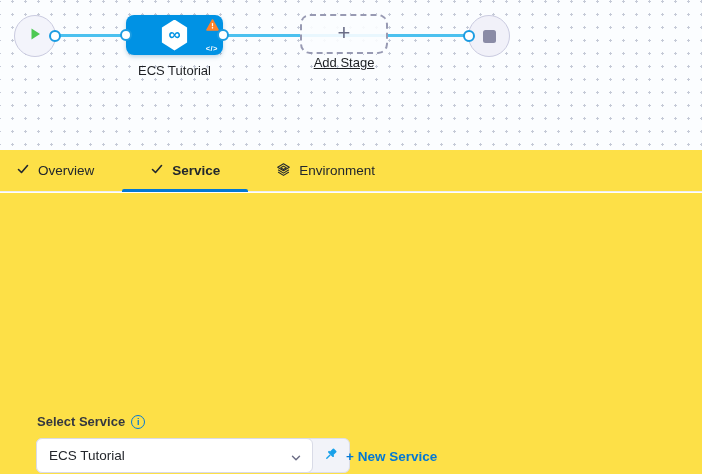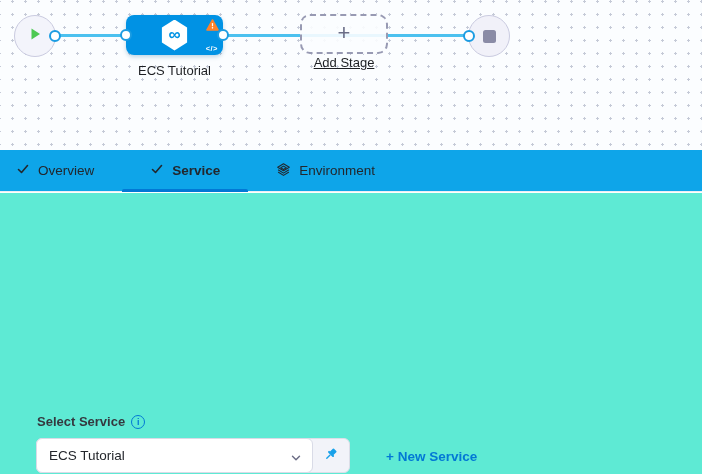--- a/index.html
+++ b/index.html
@@ -59,39 +59,39 @@
   .add-stage-box {
     position:absolute; left:300px; top:14px; width:88px; height:40px;
     border:2px dashed #989ab3; border-radius:10px; background:rgba(251,253,255,0.9);
     display:flex; align-items:center; justify-content:center; cursor:pointer;
   }
   .plus-glyph { font-size:22px; font-weight:300; color:#6a6d87; line-height:1; margin-top:-2px; }
 
   
   .tabbar {
     position:absolute; left:0; top:150px; width:702px; height:42px;
-    background:#0ea5e9; display:flex; align-items:stretch;
+    background:#fde047; display:flex; align-items:stretch;
     border-bottom:1px solid #edeef3;
   }
   .tab {
     position:relative; display:flex; align-items:center; gap:8px;
     padding:0 28px; font-size:13.5px; color:#22272d; cursor:pointer; white-space:nowrap;
   }
   .tab:first-child { padding-left:16px; }
   .tab.active { font-weight:700;justify-content:space-between; }
   .tab.active::after {
     content:""; position:absolute; left:0; right:0; bottom:-1px; height:3px;
     background:#0278d5; border-radius:2px 2px 0 0;
   }
   .tab svg { flex:0 0 auto; }
 
   
   .content {
     position:absolute; left:0; top:193px; width:702px; height:281px;
-    background:#5eead4;
+    background:#fde047;
   }
   .select-label-row {
     position:absolute; left:37px; top:221px; display:flex; align-items:center; gap:6px;
   }
   .select-label { font-size:13px; font-weight:700; color:#35383f; }
   .info-icon {
     width:14px; height:14px; border:1.3px solid #0278d5; border-radius:50%;
     color:#0278d5; font-size:9px; font-weight:700; font-style:normal;
     display:inline-flex; align-items:center; justify-content:center; cursor:pointer;
   }
@@ -105,21 +105,21 @@
     font-family:"Liberation Sans", sans-serif;
     font-size:13.5px; color:#24272c; padding:0 30px 0 12px; outline:none;
   }
   .select-chevron { position:absolute; left:253px; top:11px; pointer-events:none; }
   .pin-btn {
     position:absolute; right:0; top:0; width:37px; height:33px;
     display:flex; align-items:center; justify-content:center;
     background:transparent; border:none; cursor:pointer;
   }
   .new-service-link {
-    position:absolute; left:386px; top:256px;
+    position:absolute; left:346px; top:256px;
     color:#0278d5; font-size:13.5px; font-weight:700; cursor:pointer;
   }
 </style>
 </head>
 <body>
 
 <div class="canvas">
   <div class="pipe-line"></div>
 
   <div class="round-node start-node">

